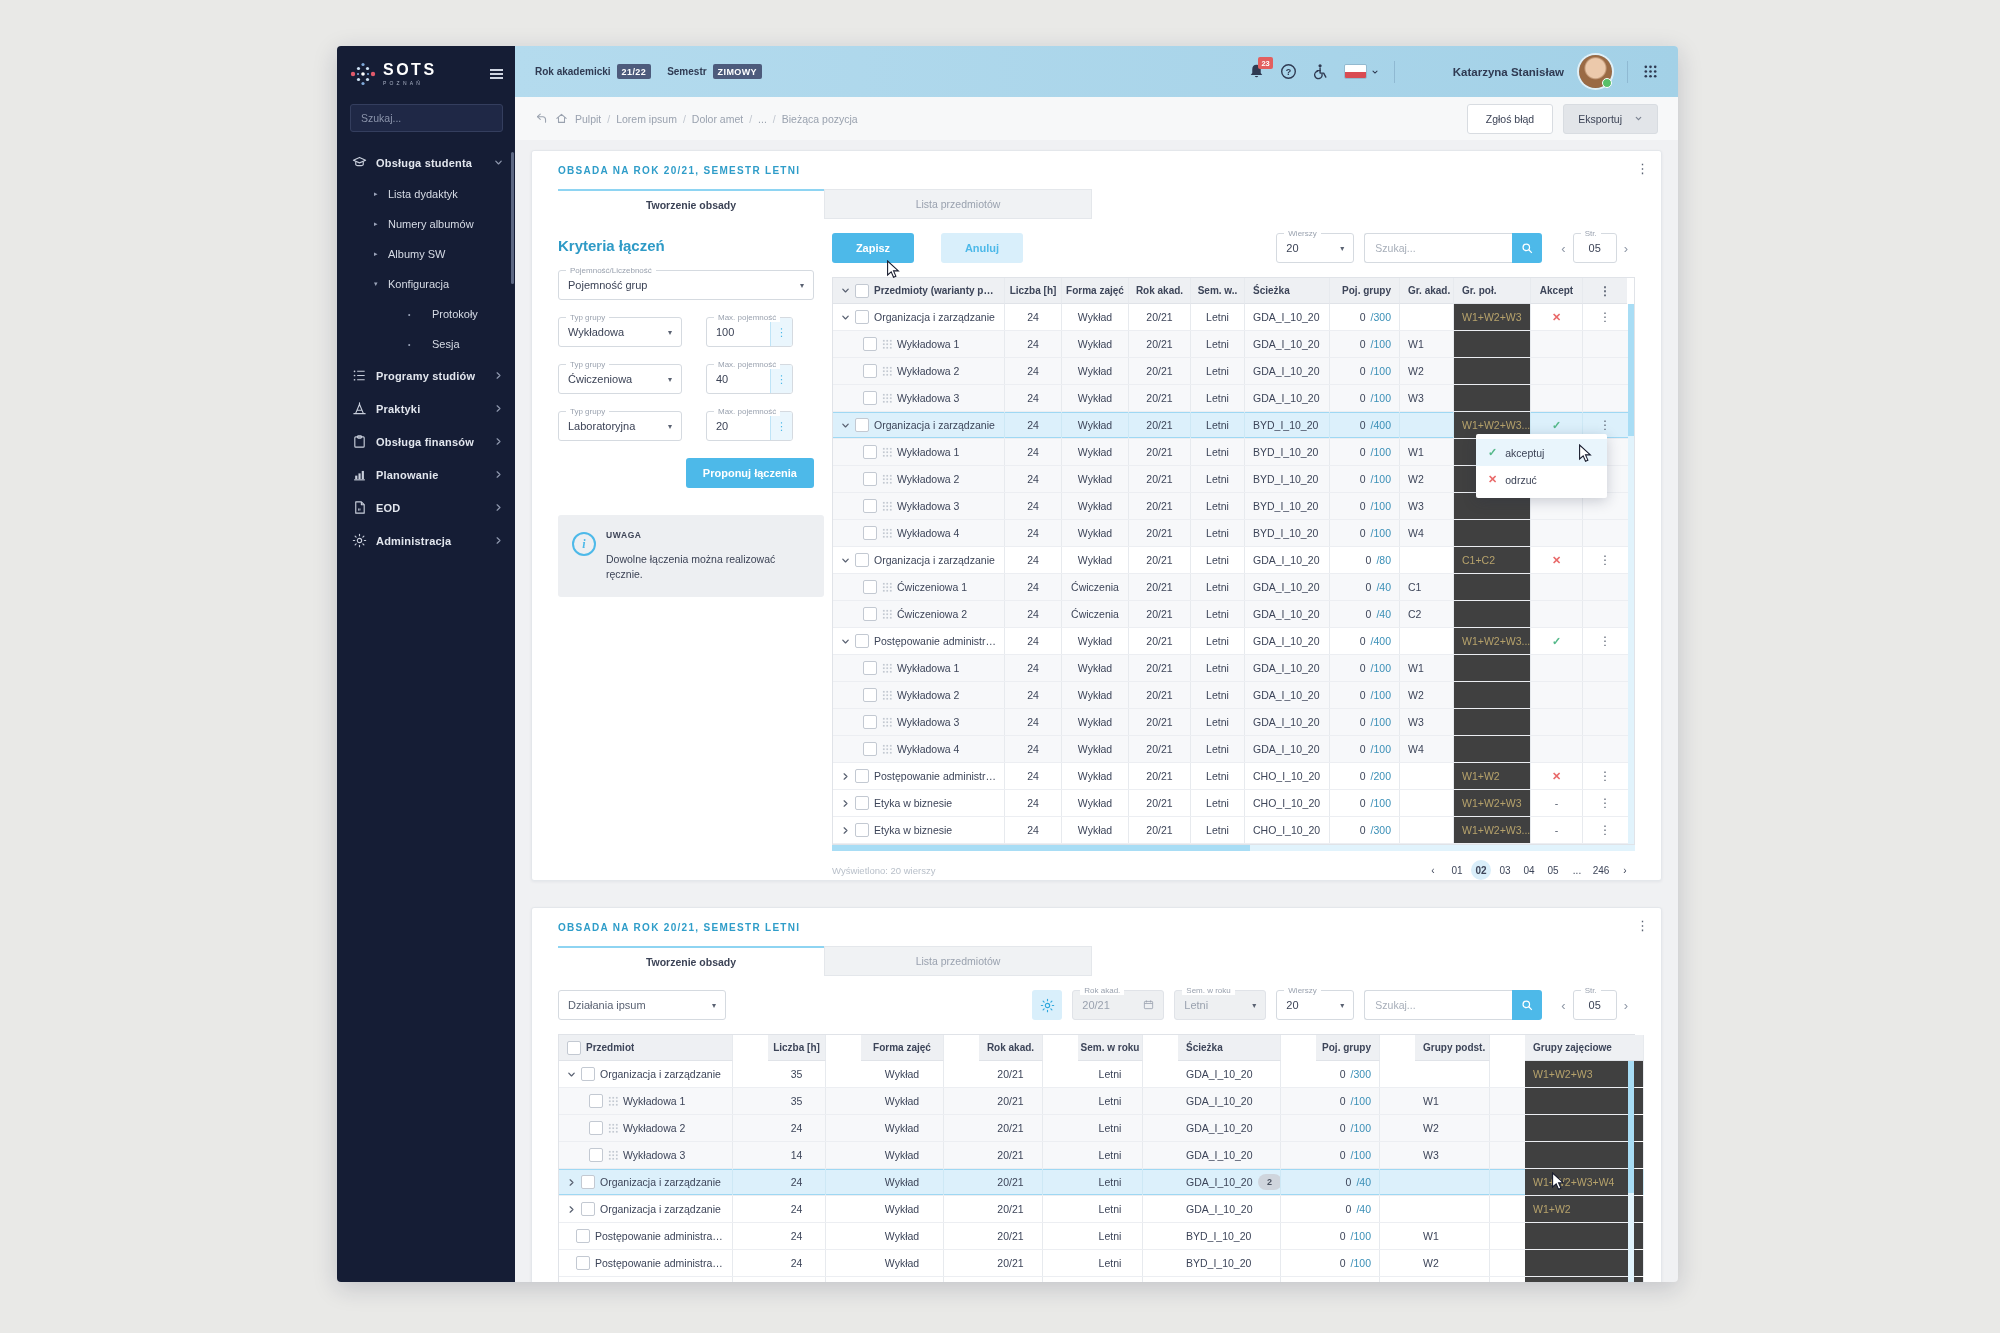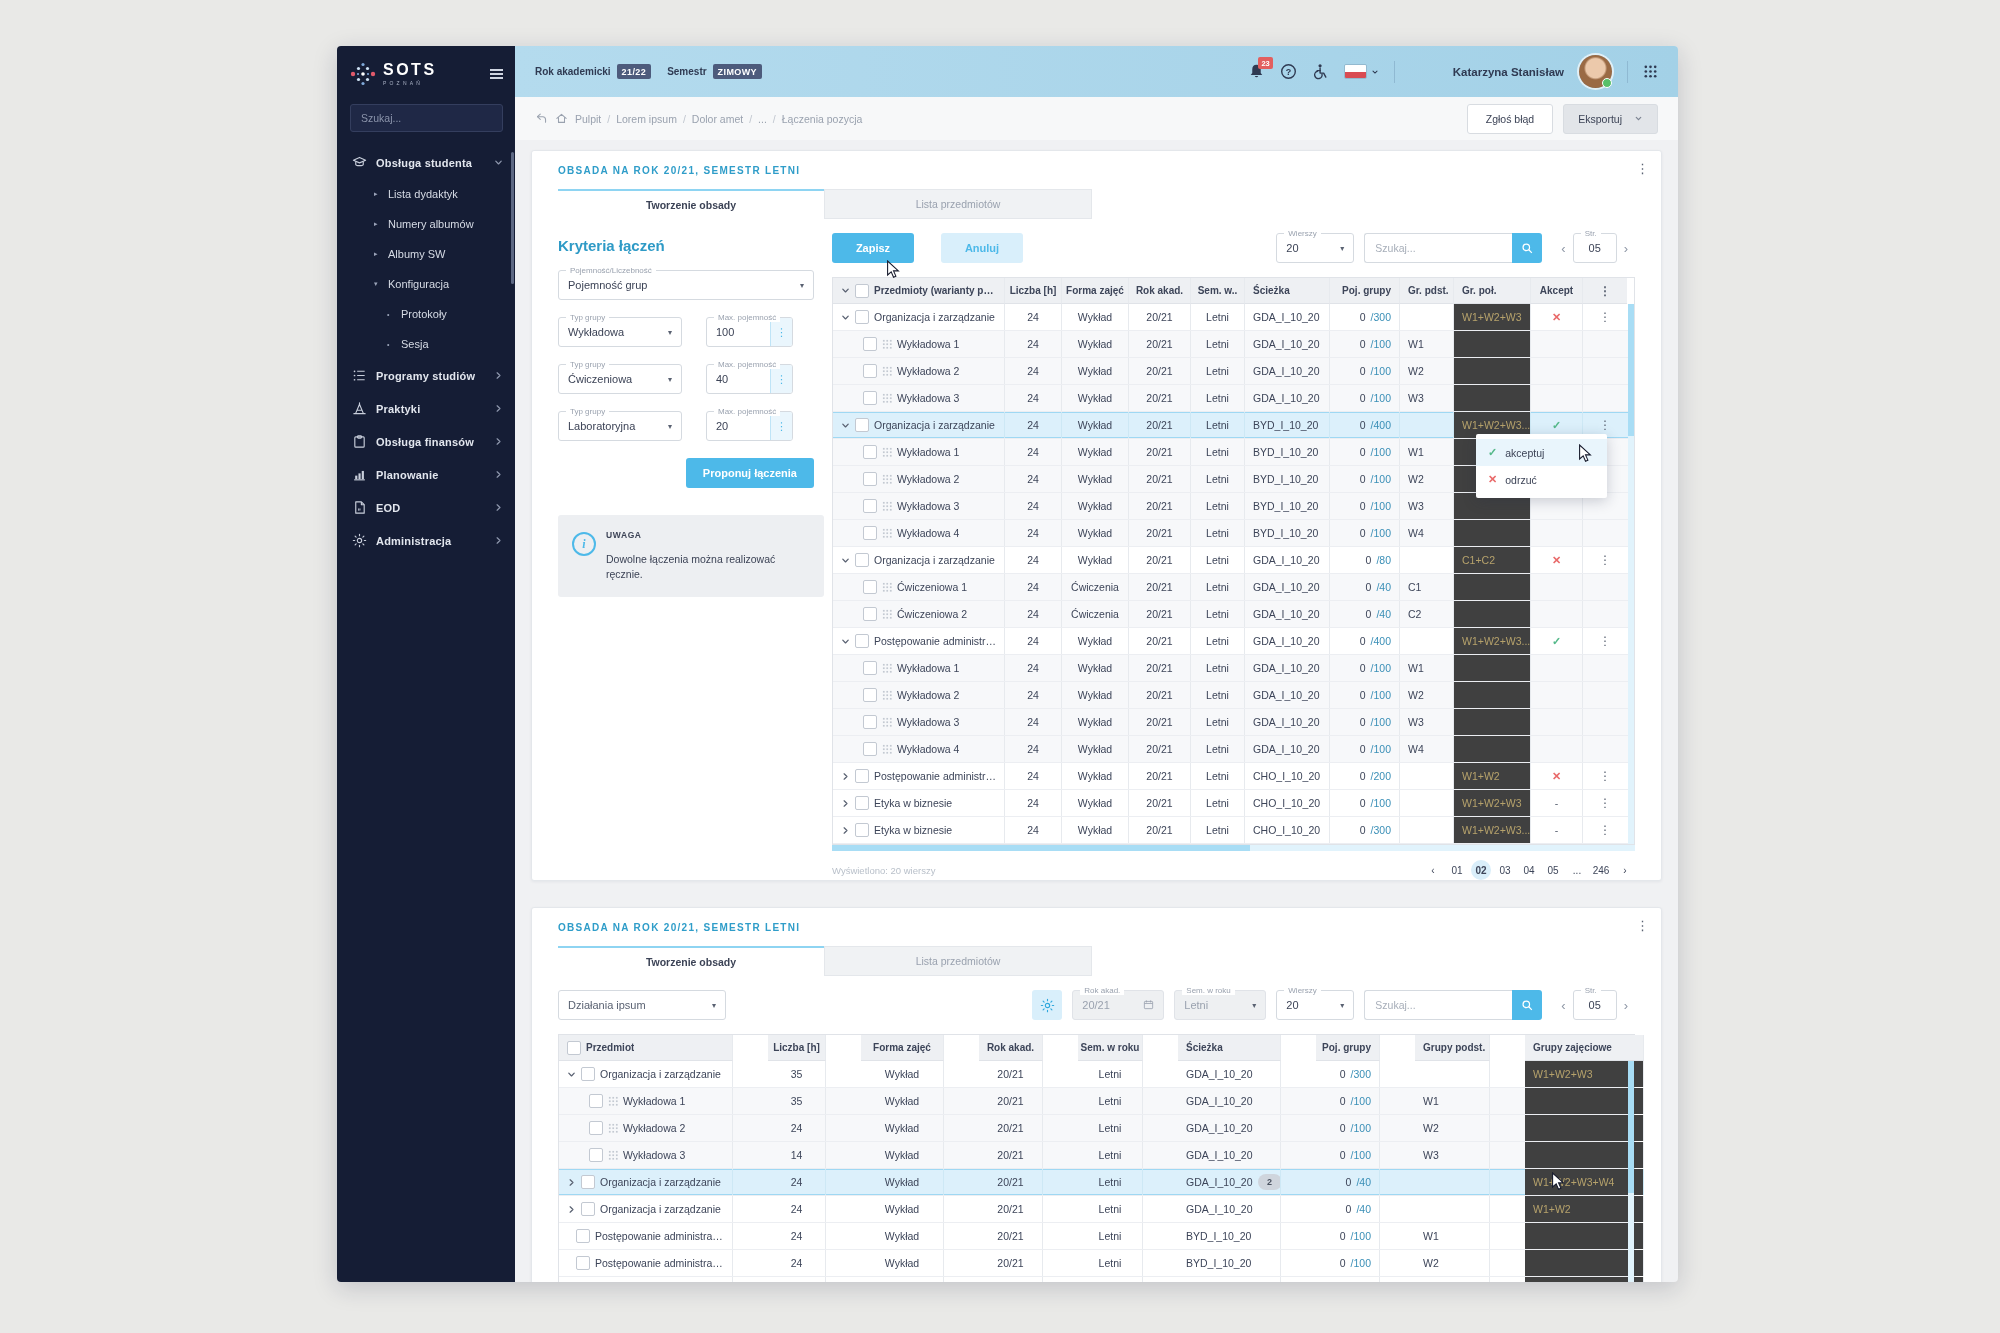--- a/index.html
+++ b/index.html
@@ -21,21 +21,21 @@
              display:flex;align-items:center;padding:0 8px;}
   .sb-search input{flex:1;background:transparent;border:0;outline:0;color:#97a0b5;font-size:10.5px;font-family:inherit;}
   .sb-search input::placeholder{color:#8era;}
   .sb-search input::placeholder{color:#8b94ab;}
   .sb-nav{margin-top:14px;font-size:11px;}
   .nav-item{display:flex;align-items:center;gap:9px;padding:9px 12px 9px 15px;cursor:pointer;color:#e2e6ee;}
   .nav-item .nav-ico{width:15px;height:15px;flex:none;color:#c9cfdc;display:flex;align-items:center;}
   .nav-item .nav-lbl{flex:1;font-weight:bold;letter-spacing:.2px;}
   .nav-item .nav-chev{color:#8d96ac;display:flex;}
   .nav-item.lvl1{padding-left:37px;color:#d6dbe5;gap:7px;}
-  .nav-item.lvl2{padding-left:50px;color:#d6dbe5;gap:7px;}
+  .nav-item.lvl2{padding-left:71px;color:#d6dbe5;gap:17px;}
   .mk{font-size:7px;color:#9aa3b8;width:7px;flex:none;}
   .sb-thumb{position:absolute;right:1px;top:106px;width:3px;height:132px;background:#5d6883;border-radius:2px;}
 
   
   .main{flex:1;display:flex;flex-direction:column;min-width:0;}
   .topbar{height:51px;flex:none;background:linear-gradient(90deg,#b4dbee,#a3d1e7);display:flex;align-items:center;
           padding:0 20px;color:#2f3a52;}
   .tb-lbl{font-size:10px;font-weight:bold;}
   .tb-badge{background:#4d5b7c;color:#fff;font-size:9px;font-weight:bold;padding:2.5px 5px;border-radius:2px;margin:0 16px 0 6px;letter-spacing:.4px;}
   .tb-right{margin-left:auto;display:flex;align-items:center;gap:15px;}
@@ -406,21 +406,21 @@
               <path d="M6.5 2.5L3 5.8l3.5 3.3"></path>
               <path d="M3 5.8h6.5c2.3 0 3.5 1.6 3.5 3.7v3"></path>
             </svg>
       </span>
       <span class="bc-ic">
         <svg width="13" height="13" viewBox="0 0 16 16" fill="none" stroke="#9aa2af" stroke-width="1.3" stroke-linecap="round" stroke-linejoin="round">
               <path d="M2.3 7.8L8 2.8l5.7 5"></path>
               <path d="M4.3 6.8v6h7.4v-6"></path>
             </svg>
       </span>
-      <span id="crumbs"><span class="crumb">Pulpit</span><span class="crumb-sep">/</span><span class="crumb">Lorem ipsum</span><span class="crumb-sep">/</span><span class="crumb">Dolor amet</span><span class="crumb-sep">/</span><span class="crumb">...</span><span class="crumb-sep">/</span><span class="crumb">Łączenia pozycja</span></span>
+      <span id="crumbs"><span class="crumb">Pulpit</span><span class="crumb-sep">/</span><span class="crumb">Lorem ipsum</span><span class="crumb-sep">/</span><span class="crumb">Dolor amet</span><span class="crumb-sep">/</span><span class="crumb">...</span><span class="crumb-sep">/</span><span class="crumb">Bieżąca pozycja</span></span>
       <div class="bc-right">
         <button class="btn-ghost">Zgłoś błąd</button>
         <button class="btn-grey">
           <span>Eksportuj</span>
           <svg width="9" height="9" viewBox="0 0 10 10">
                 <path d="M2.5 3.8L5 6.3 7.5 3.8" fill="none" stroke="#7c8492" stroke-width="1.3" stroke-linecap="round"></path>
               </svg>
         </button>
       </div>
     </div>
@@ -527,21 +527,21 @@
                       </span>
                       <span class="cb"></span>
                       <span class="name-lbl">Przedmioty (warianty połączeń)</span>
                     </div>
                     <div class="tc cen">Liczba [h]</div>
                     <div class="tc cen">Forma zajęć</div>
                     <div class="tc cen">Rok akad.</div>
                     <div class="tc cen">Sem. w..</div>
                     <div class="tc ">Ścieżka</div>
                     <div class="tc rgt">Poj. grupy</div>
-                    <div class="tc ">Gr. pdst.</div>
+                    <div class="tc ">Gr. akad.</div>
                     <div class="tc ">Gr. poł.</div>
                     <div class="tc cen">Akcept</div>
                     <div class="tc cen">
                       <span class="kebab">⋮</span>
                     </div>
                   </div>
               <div class="trow body">
                     <div class="tc ">
                       <span class="chev">
                         <svg width="9" height="9" viewBox="0 0 10 10">

